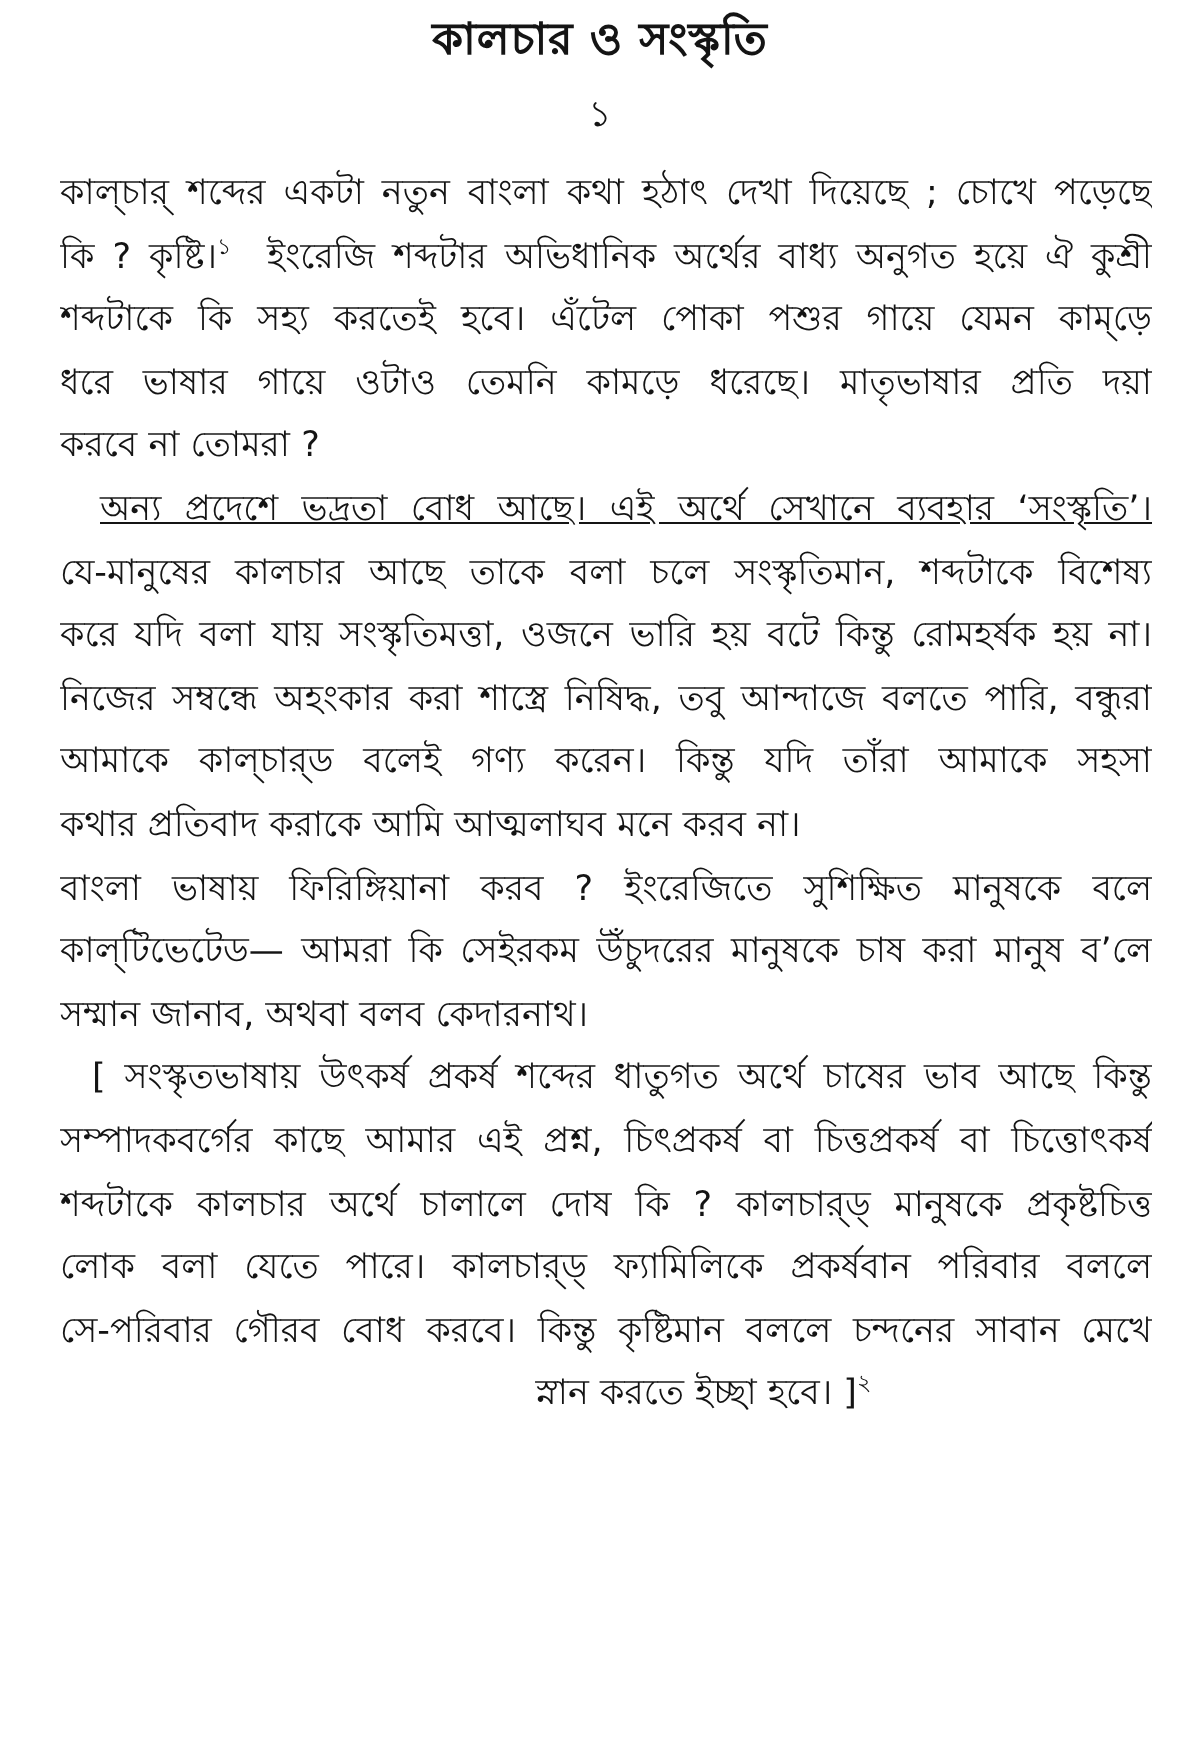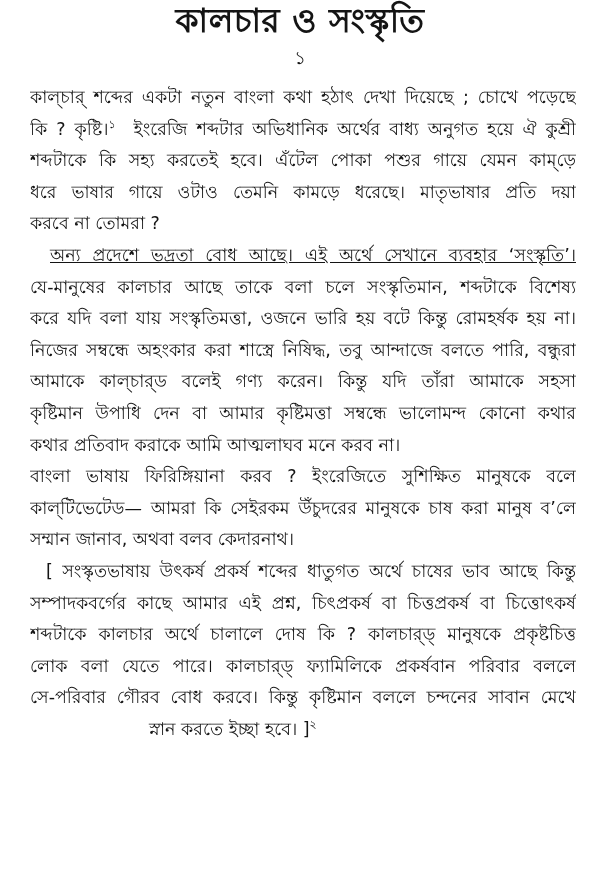--- a/index.html
+++ b/index.html
@@ -19,21 +19,21 @@
     position: absolute;
     left: 0; top: 0;
     width: 600px;
     height: 872px;
   }
   .title {
     position: absolute;
     left: 0; right: 0;
     top: 4px;
     text-align: center;
-    font-size: 33px;
+    font-size: 22px;
     line-height: 34px;
     font-weight: bold;
     letter-spacing: 0.5px;
   }
   .section-number {
     position: absolute;
     left: 0; right: 0;
     top: 46px;
     text-align: center;
     font-size: 18px;
@@ -59,21 +59,21 @@
   }
   .line.indent {
     padding-left: 20px;
     text-decoration: underline;
   }
   .line.bracket-indent {
     padding-left: 16px;
   }
   .line.with-date {
     display: flex;
-    justify-content: center;
+    justify-content: flex-end;
     text-align-last: auto;
   }
   .date {
     padding-right: 16px;
     margin-top: 45px;
   }
   sup {
     font-size: 11px;
     line-height: 0;
     vertical-align: super;
@@ -95,21 +95,20 @@
     </div>
     <div class="line">শব্দটাকে কি সহ্য করতেই হবে।  এঁটেল পোকা পশুর গায়ে যেমন কাম্‌ড়ে</div>
     <div class="line">ধরে ভাষার গায়ে ওটাও তেমনি কামড়ে ধরেছে।  মাতৃভাষার প্রতি দয়া</div>
     <div class="line last">করবে না তোমরা ?</div>
 
     <div class="line indent">অন্য প্রদেশে ভদ্রতা বোধ আছে।  এই অর্থে সেখানে ব্যবহার ‘সংস্কৃতি’।</div>
     <div class="line">যে-মানুষের কালচার আছে তাকে বলা চলে সংস্কৃতিমান, শব্দটাকে বিশেষ্য</div>
     <div class="line">করে যদি বলা যায় সংস্কৃতিমত্তা, ওজনে ভারি হয় বটে কিন্তু রোমহর্ষক হয় না।</div>
     <div class="line">নিজের সম্বন্ধে অহংকার করা শাস্ত্রে নিষিদ্ধ, তবু আন্দাজে বলতে পারি, বন্ধুরা</div>
     <div class="line">আমাকে কাল্‌চার্‌ড বলেই গণ্য করেন।  কিন্তু যদি তাঁরা আমাকে সহসা</div>
-    <div class="line">কৃষ্টিমান উপাধি দেন বা আমার কৃষ্টিমত্তা সম্বন্ধে ভালোমন্দ কোনো কথার</div>
     <div class="line last">কথার প্রতিবাদ করাকে আমি আত্মলাঘব মনে করব না।</div>
 
     <div class="line">বাংলা ভাষায় ফিরিঙ্গিয়ানা করব ?  ইংরেজিতে সুশিক্ষিত মানুষকে বলে</div>
     <div class="line">কাল্‌টিভেটেড— আমরা কি সেইরকম উঁচুদরের মানুষকে চাষ করা মানুষ ব’লে</div>
     <div class="line last">সম্মান জানাব, অথবা বলব কেদারনাথ।</div>
 
     <div class="line bracket-indent">[ সংস্কৃতভাষায় উৎকর্ষ প্রকর্ষ শব্দের ধাতুগত অর্থে চাষের  ভাব আছে কিন্তু</div>
     <div class="line">সম্পাদকবর্গের কাছে আমার এই প্রশ্ন, চিৎপ্রকর্ষ বা চিত্তপ্রকর্ষ বা  চিত্তোৎকর্ষ</div>
     <div class="line">শব্দটাকে কালচার অর্থে চালালে দোষ কি ?  কালচার্‌ড্‌ মানুষকে প্রকৃষ্টচিত্ত</div>
     <div class="line">লোক বলা যেতে পারে।  কালচার্‌ড্‌ ফ্যামিলিকে প্রকর্ষবান পরিবার বললে</div>

